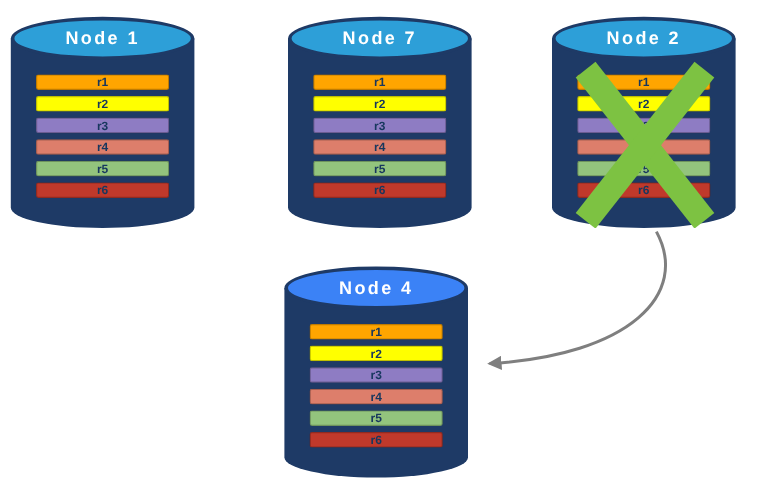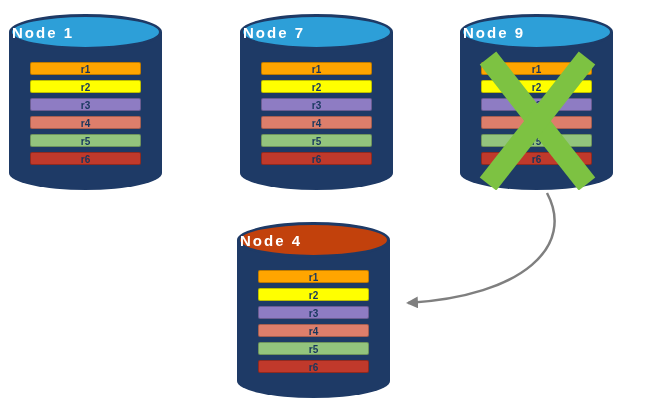--- a/index.html
+++ b/index.html
@@ -2,21 +2,21 @@
 <html><head>
 <meta charset="utf-8">
 <style>
   html,body{margin:0;padding:0;background:#ffffff;font-family:"Liberation Sans",sans-serif;}
   .canvas{position:relative;width:646px;height:402px;background:#ffffff;overflow:hidden;}
   .cyl{position:absolute;width:153px;height:176px;}
   .cyl-body{position:absolute;left:0;right:0;top:18px;bottom:0;background:#1e3a66;
             border-radius:0 0 50% 50% / 0 0 17px 17px;}
   .cyl-top{position:absolute;left:0;right:0;top:0;height:36px;border-radius:50%;
            background:#2d9fd8;border:3px solid #1e3a66;box-sizing:border-box;
-           display:flex;align-items:center;justify-content:flex-start;}
+           display:flex;align-items:center;justify-content:center;}
   .node-label{color:#ffffff;font-weight:bold;font-size:15px;letter-spacing:2px;}
   .bars{position:absolute;left:21px;right:21px;top:48px;display:flex;flex-direction:column;gap:5px;}
   .bar{height:13px;line-height:13px;font-size:10px;font-weight:bold;text-align:center;
        color:#17375e;border-radius:2px;border:1px solid rgba(0,0,0,0.25);box-sizing:border-box;}
   .xmark{position:absolute;left:0;top:0;width:153px;height:176px;z-index:6;pointer-events:none;}
   .arrow-layer{position:absolute;left:0;top:0;z-index:5;pointer-events:none;}
 </style>
 </head>
 <body>
 
@@ -48,39 +48,39 @@
       <div class="bar" style="background-color: rgb(142, 124, 195);">r3</div>
       <div class="bar" style="background-color: rgb(221, 126, 107);">r4</div>
       <div class="bar" style="background-color: rgb(147, 196, 125);">r5</div>
       <div class="bar" style="background-color: rgb(192, 57, 43);">r6</div>
     </div>
   </div>
 
   <div class="cyl" style="left:460px;top:14px">
     <div class="cyl-body" style="background-color: rgb(30, 58, 102);"></div>
     <div class="cyl-top" style="background-color: rgb(45, 159, 216);">
-      <span class="node-label">Node 9</span>
+      <span class="node-label">Node 2</span>
     </div>
     <div class="bars">
       <div class="bar" style="background-color: rgb(255, 165, 0);">r1</div>
       <div class="bar" style="background-color: rgb(255, 255, 0);">r2</div>
       <div class="bar" style="background-color: rgb(142, 124, 195);">r3</div>
       <div class="bar" style="background-color: rgb(221, 126, 107);">r4</div>
       <div class="bar" style="background-color: rgb(147, 196, 125);">r5</div>
       <div class="bar" style="background-color: rgb(192, 57, 43);">r6</div>
     </div>
     <svg class="xmark" viewBox="0 0 153 176">
       <line x1="28" y1="44" x2="127" y2="170" stroke-width="21" stroke="#7dc242"></line>
       <line x1="127" y1="44" x2="28" y2="170" stroke-width="21" stroke="#7dc242"></line>
     </svg>
   </div>
 
   <div class="cyl" style="left:237px;top:222px">
     <div class="cyl-body" style="background-color: rgb(30, 58, 102);"></div>
-    <div class="cyl-top" style="background-color: #c2410c;">
+    <div class="cyl-top" style="background-color: #3b82f6;">
       <span class="node-label">Node 4</span>
     </div>
     <div class="bars">
       <div class="bar" style="background-color: rgb(255, 165, 0);">r1</div>
       <div class="bar" style="background-color: rgb(255, 255, 0);">r2</div>
       <div class="bar" style="background-color: rgb(142, 124, 195);">r3</div>
       <div class="bar" style="background-color: rgb(221, 126, 107);">r4</div>
       <div class="bar" style="background-color: rgb(147, 196, 125);">r5</div>
       <div class="bar" style="background-color: rgb(192, 57, 43);">r6</div>
     </div>

